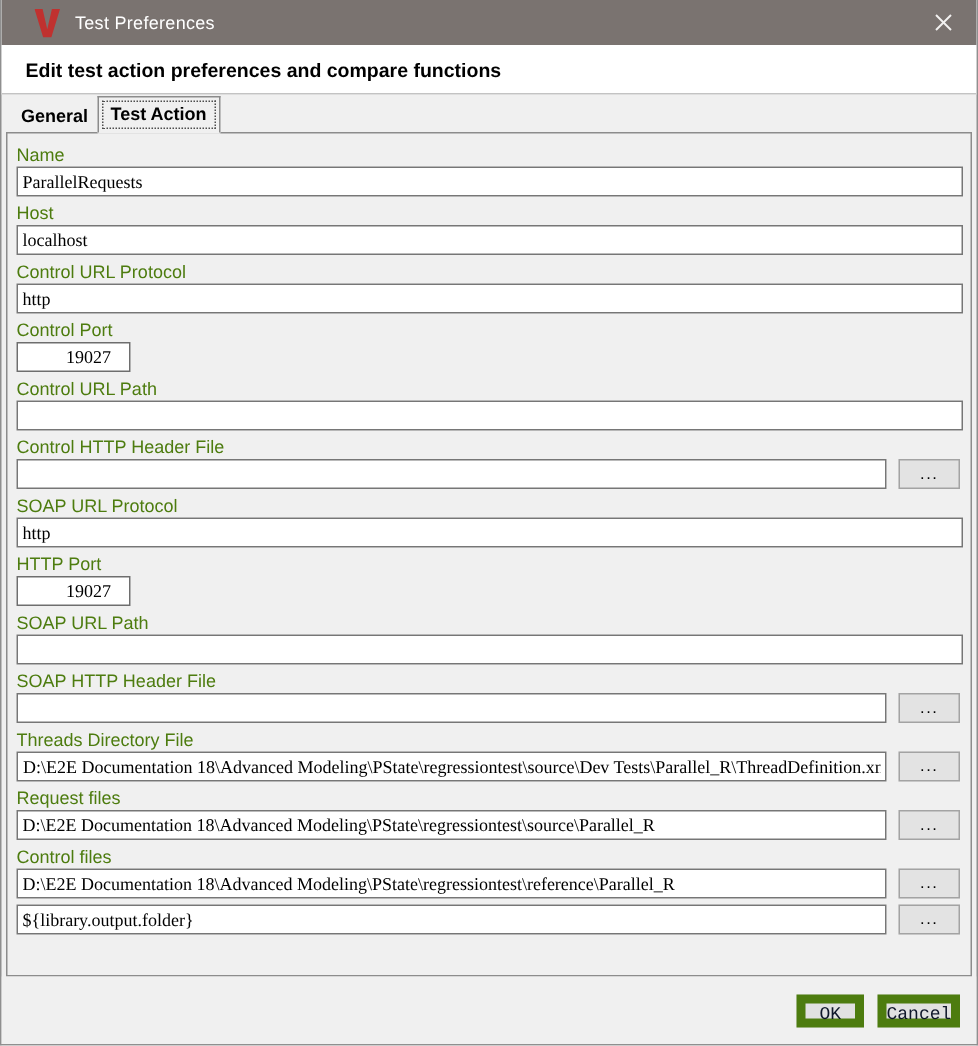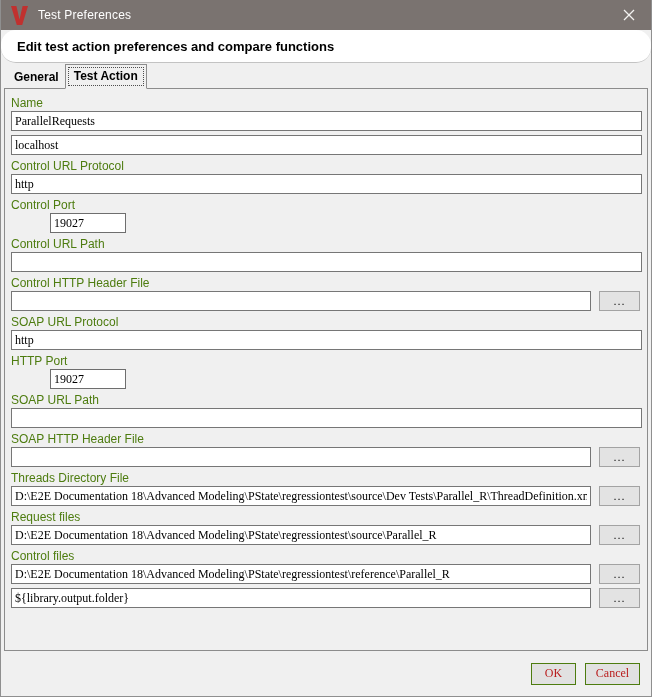--- a/index.html
+++ b/index.html
@@ -12,40 +12,40 @@
     border:1px solid #8f8f8f; border-top:none;
     display:flex; flex-direction:column;
     overflow:hidden;
   }
 
   
   .titlebar {
     height:30px; flex:none;
     background:#7a7370;
     display:flex; align-items:center;
-    padding-left:10px;
+    padding-left:22px;
     color:#ffffff; font-size:12px;text-align:center;
   }
   .logo { width:17px; height:19px; margin-right:10px; display:flex; align-items:center; }
   .titlebar .title { letter-spacing:0.2px; }
   .close-btn {
     margin-left:auto; width:44px; height:30px;
     display:flex; align-items:center; justify-content:center;
     cursor:default;
   }
   .close-btn svg { display:block; }
 
   
   .header {
     height:33px; flex:none;
     background:#ffffff;
     border-bottom:1px solid #c3c3c3;
     display:flex; align-items:center;
     padding-left:16px;
-    font-size:13px; font-weight:bold; color:#000;border-radius:15px;
+    font-size:13px; font-weight:bold; color:#000;
   }
 
   
   .tabbar {
     height:25px; flex:none;
     display:flex; align-items:flex-end;
     padding-left:7px;
     position:relative; z-index:2;font-weight:bold;
   }
   .tab {
@@ -83,23 +83,22 @@
     flex:1; min-width:0;
     height:20px;
     border:1px solid #767676;
     background:#ffffff;
     font-family:Liberation Serif, serif;
     font-size:12px; color:#000;
     padding:0 3px;
   }
   input.text.port {
     flex:none; width:76px;
-    padding-right:12px;
+    text-align:right; padding-right:12px;
     border:1px solid #6e6e6e;
-    margin-left:39px;
   }
   button.browse {
     flex:none;
     width:41px; height:20px;
     margin-left:8px; margin-right:2px;
     background:#e3e3e3;
     border:1px solid #a3a3a3;
     font-family:"Liberation Sans", sans-serif;
     font-size:11px; line-height:10px; color:#000;
     letter-spacing:1px;
@@ -108,23 +107,23 @@
   
   .footer {
     height:45px; flex:none;
     background:#f0f0f0;
     display:flex; align-items:center; justify-content:flex-end;
     padding-right:11px;
   }
   .btn {
     height:22px;
     background:#e1e1e1;
-    border:1px solid #4d7c0f;
-    font-family:Liberation Serif, serif;
-    font-size:12px; color:#b91c1c;
+    border:6px solid #4d7c0f;
+    font-family:Liberation Mono, monospace;
+    font-size:12px; color:#0f172a;
   }
   .btn.ok { width:45px; margin-right:9px; }
   .btn.cancel { width:55px; }
 </style>
 </head>
 <body>
 
 <div class="dialog">
 
   <div class="titlebar">
@@ -155,20 +154,21 @@
     <div id="fields-container">
   <div class="row">
     <label class="field-label">Name</label>
     <div class="input-wrap">
       <input class="text" type="text" value="ParallelRequests" style="">
 
     </div>
   </div>
 
   <div class="row">
+    <label class="field-label">Host</label>
     <div class="input-wrap">
       <input class="text" type="text" value="localhost" style="">
 
     </div>
   </div>
 
   <div class="row">
     <label class="field-label">Control URL Protocol</label>
     <div class="input-wrap">
       <input class="text" type="text" value="http" style="">

